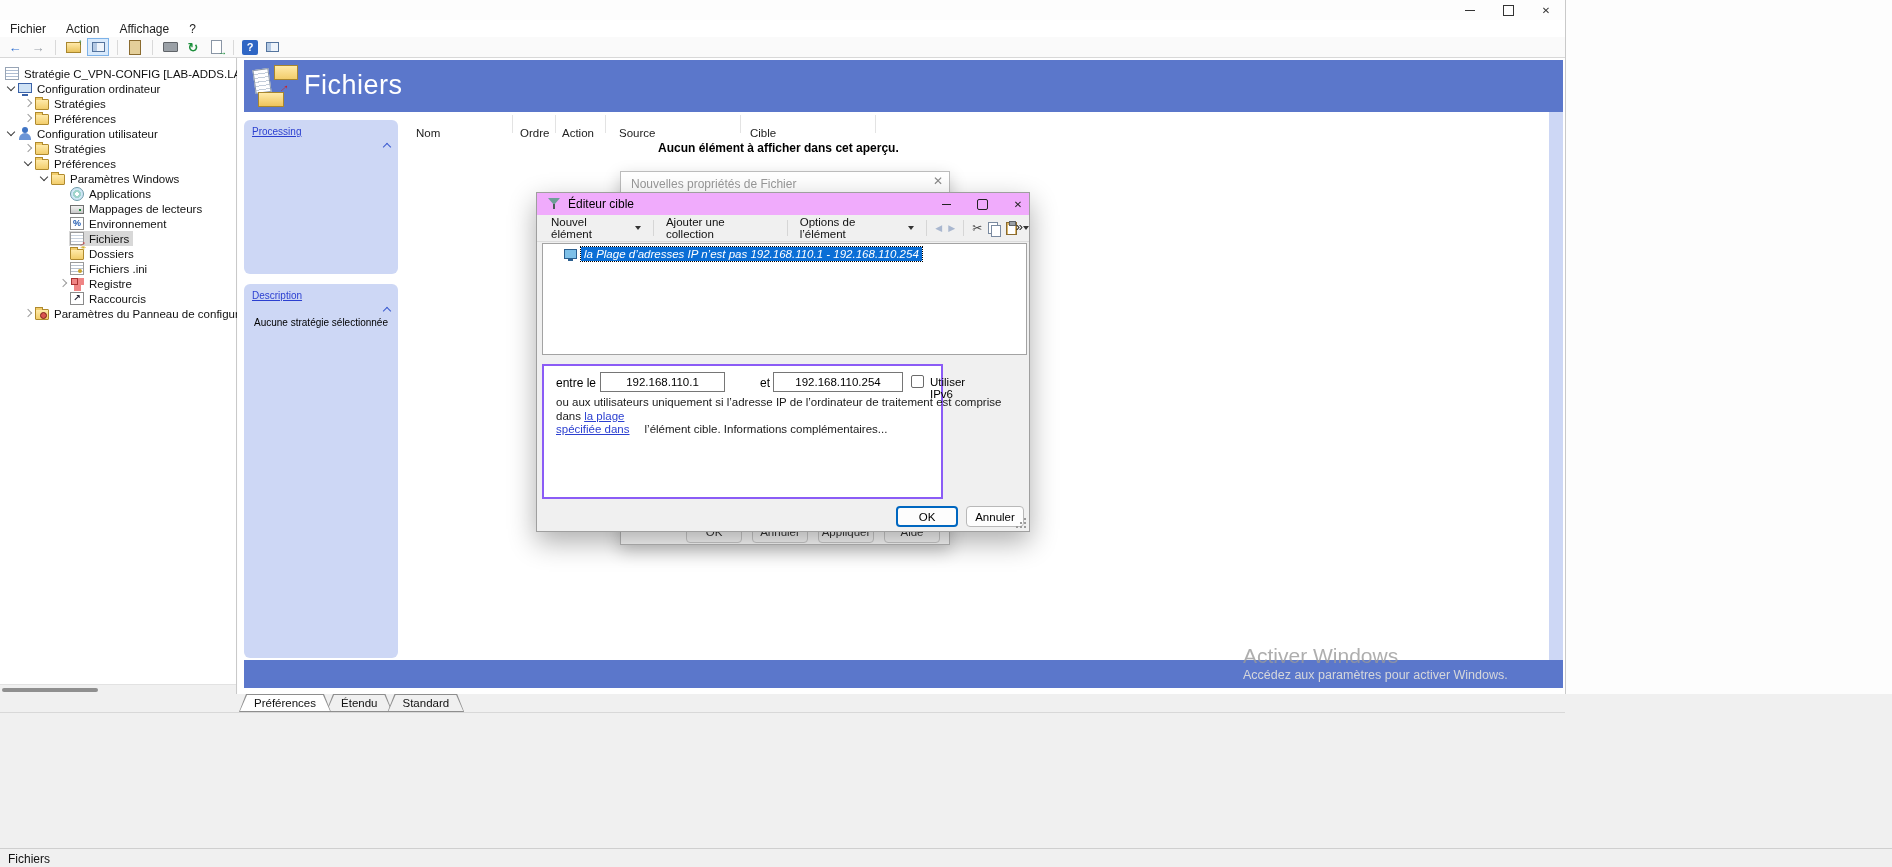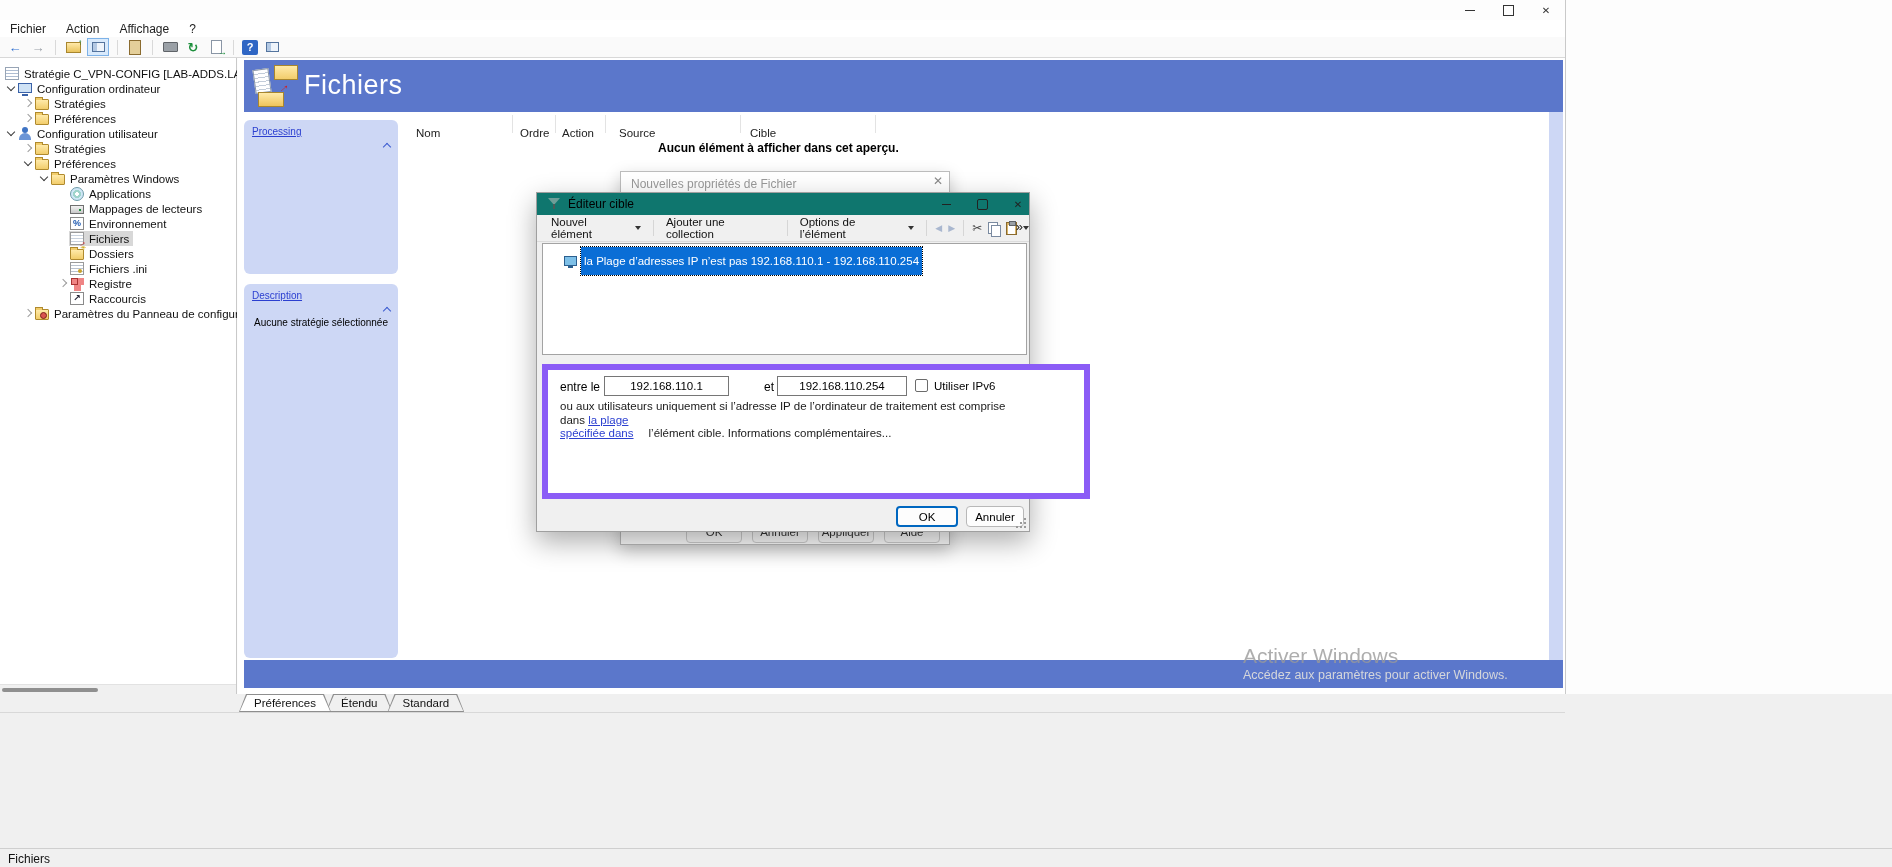--- a/index.html
+++ b/index.html
@@ -112,21 +112,21 @@
   .dlg-bg { position:absolute; left:620px; top:171px; width:330px; height:374px; background:#fff; border:1px solid #bcbcbc;
             box-shadow:0 6px 16px rgba(0,0,0,.22); z-index:50; }
   .dlg-bg-title { position:absolute; left:10px; top:5px; font-size:12px; color:#9a9a9a; }
   .dlg-bg-close { position:absolute; right:6px; top:2px; color:#8a8a8a; font-size:12px; }
   .dlg-bg-btns { position:absolute; left:65px; top:349px; display:flex; gap:10px; }
   .pbtn { width:56px; height:22px; background:#fdfdfd; border:1px solid #d0d0d0; border-radius:4px;
           display:flex; align-items:center; justify-content:center; font-size:11.5px; color:#333; }
 
   .dlg { position:absolute; left:536px; top:192px; width:494px; height:340px; background:#f0f0f0; border:1px solid #9f9f9f;
          box-shadow:0 10px 26px rgba(0,0,0,.32); z-index:60; font-size:11.5px; }
-  .dlg-title { position:absolute; left:0; top:0; width:100%; height:22px; background:#0f766e; }
+  .dlg-title { position:absolute; left:0; top:0; width:100%; height:22px; background:#f0abfc; }
   .funnel { position:absolute; left:11px; top:5px; width:13px; height:12px; }
   .funnel::before { content:""; position:absolute; left:0; top:0; border-left:6px solid transparent; border-right:6px solid transparent; border-top:7px solid #6e9e98; }
   .funnel::after { content:""; position:absolute; left:5px; top:6px; width:2px; height:5px; background:#4b5b58; }
   .dlg-title-text { position:absolute; left:31px; top:4px; font-size:12px; color:#000; }
   .dcap { position:absolute; top:0; width:34px; height:22px; display:flex; align-items:center; justify-content:center; color:#222; }
   .dcap-min::after { content:""; width:9px; height:1px; background:#222; }
   .dcap-max::after { content:""; width:9px; height:9px; border:1px solid #222; border-radius:2px; }
   .dcap-close::after { content:"✕"; font-size:10px; }
   .dlg-toolbar { position:absolute; left:0; top:22px; width:100%; height:27px; background:#f0f0f0; border-bottom:1px solid #dcdcdc;
                  display:flex; align-items:center; padding-left:10px; gap:6px; color:#111; }
@@ -141,22 +141,22 @@
   .ic-copy::before { content:""; position:absolute; left:0; top:0; width:8px; height:10px; background:#fff; border:1px solid #7a8aa0; }
   .ic-copy::after { content:""; position:absolute; left:3px; top:3px; width:8px; height:10px; background:#fff; border:1px solid #7a8aa0; }
   .ic-paste { width:11px; height:13px; position:relative; background:#d9b46a; border:1px solid #8a6b2f; }
   .ic-paste::before { content:""; position:absolute; left:1px; top:2px; width:7px; height:9px; background:#fff; }
   .ic-paste::after { content:""; position:absolute; left:2px; top:-2px; width:5px; height:3px; background:#9aa0a6; border:1px solid #5f6368; }
   .dlg-overflow { position:absolute; right:6px; top:26px; font-size:13px; color:#222; }
   .dlg-list { position:absolute; left:5px; top:50px; width:485px; height:112px; background:#fff; border:1px solid #a3a3a3; }
   .dlg-item { position:absolute; left:21px; top:3px; display:flex; align-items:center; gap:4px; }
   .ic-monitor { width:13px; height:10px; background:#7ec0e8; border:1px solid #2b5f8f; position:relative; }
   .ic-monitor::after { content:""; position:absolute; left:3px; bottom:-3px; width:5px; height:2px; background:#2b5f8f; }
-  .dlg-item-text { background:var(--selection-blue,#0a6ed6); color:#fff; padding:8px 3px; outline:1px dotted #000; white-space:nowrap; }
-  .dlg-panel { position:absolute; left:5px; top:171px; width:548px; height:135px; background:#fff; border:6px solid #8b5cf6; }
+  .dlg-item-text { background:var(--selection-blue,#0a6ed6); color:#fff; padding:1px 3px; outline:1px dotted #000; white-space:nowrap;font-style:italic; }
+  .dlg-panel { position:absolute; left:5px; top:171px; width:401px; height:135px; background:#fff; border:2px solid #8b5cf6; }
   .formrow { position:absolute; left:0; top:6px; width:100%; height:20px; }
   .flabel { position:absolute; top:4px; font-size:12px; color:#000; }
   .fl-entre { left:12px; } .fl-et { left:216px; }
   .finput { position:absolute; top:0; height:20px; border:1px solid #767676; background:#fff; text-align:center; font-size:11.5px;
             font-family:"Liberation Sans","DejaVu Sans",sans-serif; padding:0; }
   .fi-1 { left:56px; width:125px; } .fi-2 { left:229px; width:130px; }
   .fcheck { position:absolute; left:367px; top:3px; width:13px; height:13px; border:1px solid #6b6b6b; border-radius:2px; background:#fff; }
   .fchecklabel { position:absolute; left:386px; top:4px; font-size:11.5px; }
   .desc { position:absolute; left:12px; top:30px; width:462px; font-size:11.5px; line-height:13.5px; color:#1a1a1a; }
   .dlink { color:var(--link-blue,#2b50d0); text-decoration:underline; }

